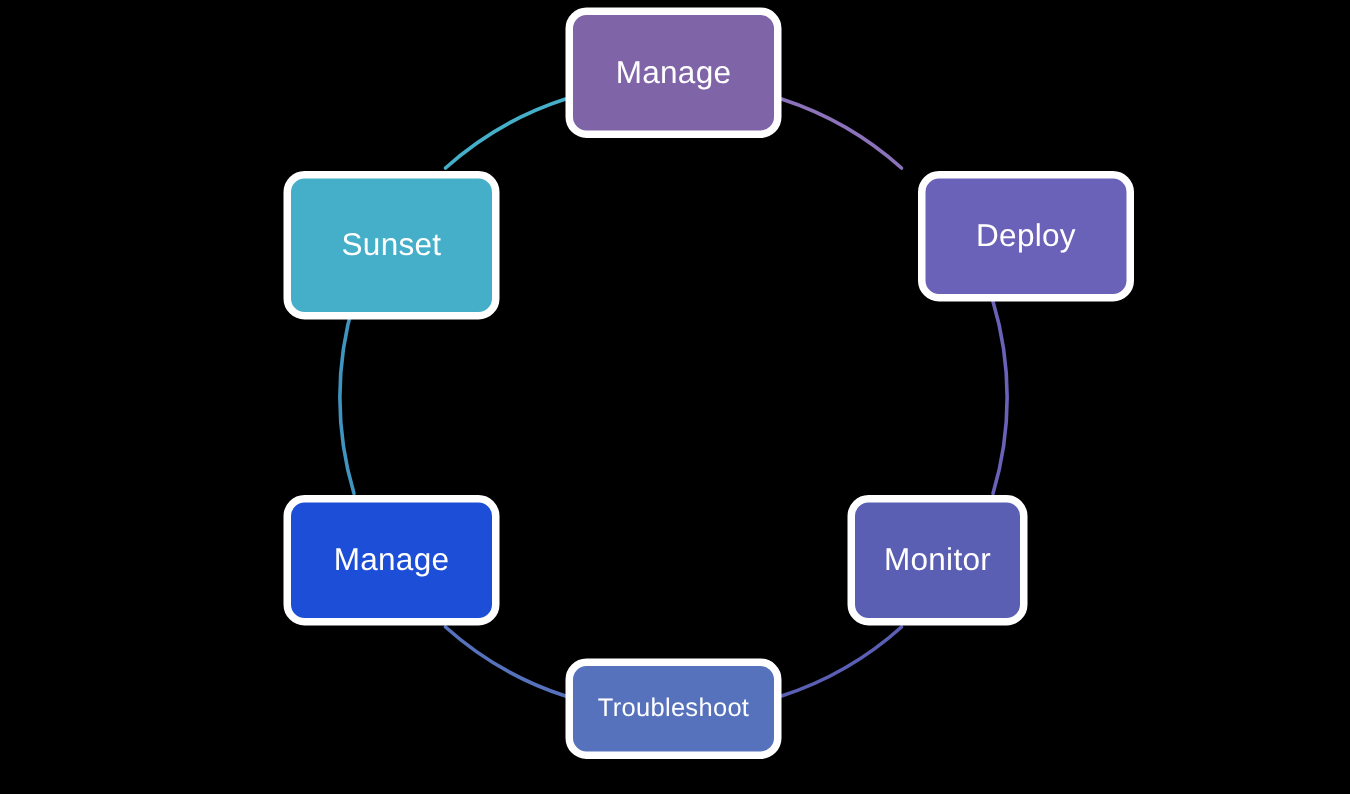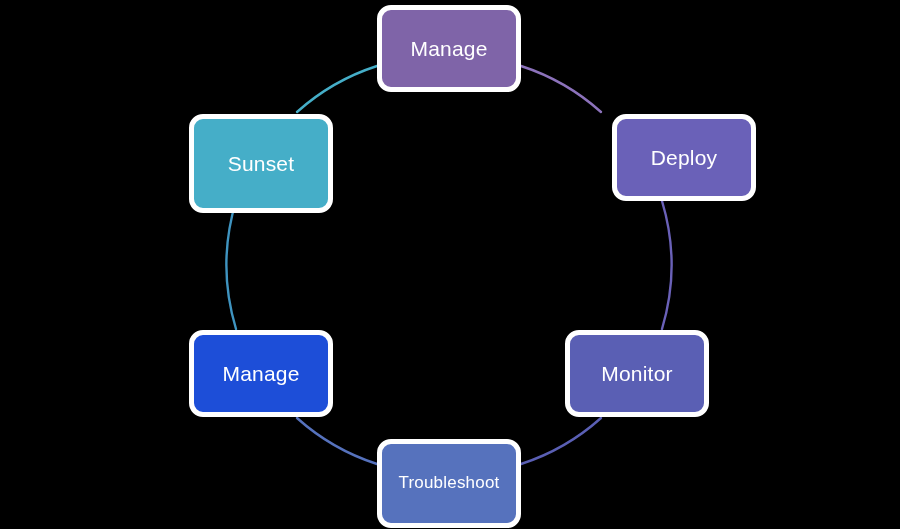--- a/index.html
+++ b/index.html
@@ -62,25 +62,25 @@
   </svg>
 
   <div class="node" style="left: 377px; top: 5px; width: 144px; height: 87px; background: rgb(127, 100, 168); font-size: 21px; color: rgb(255, 255, 255); border-color: rgb(255, 255, 255);">
     <span class="node-label">Manage</span>
   </div>
 
   <div class="node" style="left: 565px; top: 114px; width: 144px; height: 87px; background: rgb(106, 97, 184); font-size: 21px; color: rgb(255, 255, 255); border-color: rgb(255, 255, 255); margin-left: 47px;">
     <span class="node-label">Deploy</span>
   </div>
 
-  <div class="node" style="left: 565px; top: 330px; width: 144px; height: 87px; background: rgb(90, 95, 180); font-size: 21px; color: rgb(255, 255, 255); border-color: rgb(255, 255, 255);">
+  <div class="node" style="left: 565px; top: 330px; width: 120px; height: 87px; background: rgb(90, 95, 180); font-size: 21px; color: rgb(255, 255, 255); border-color: rgb(255, 255, 255);">
     <span class="node-label">Monitor</span>
   </div>
 
-  <div class="node" style="left: 377px; top: 439px; width: 144px; height: 89px; background: rgb(86, 114, 189); font-size: 17px; color: rgb(255, 255, 255); border-color: rgb(255, 255, 255);">
+  <div class="node" style="left: 377px; top: 439px; width: 144px; height: 67px; background: rgb(86, 114, 189); font-size: 17px; color: rgb(255, 255, 255); border-color: rgb(255, 255, 255);">
     <span class="node-label">Troubleshoot</span>
   </div>
 
   <div class="node" style="left: 189px; top: 330px; width: 144px; height: 87px; background: #1d4ed8; font-size: 21px; color: rgb(255, 255, 255); border-color: rgb(255, 255, 255); text-align: center;">
     <span class="node-label">Manage</span>
   </div>
 
   <div class="node" style="left: 189px; top: 114px; width: 144px; height: 99px; background: rgb(69, 174, 200); font-size: 21px; color: rgb(255, 255, 255); border-color: rgb(255, 255, 255);">
     <span class="node-label">Sunset</span>
   </div>

